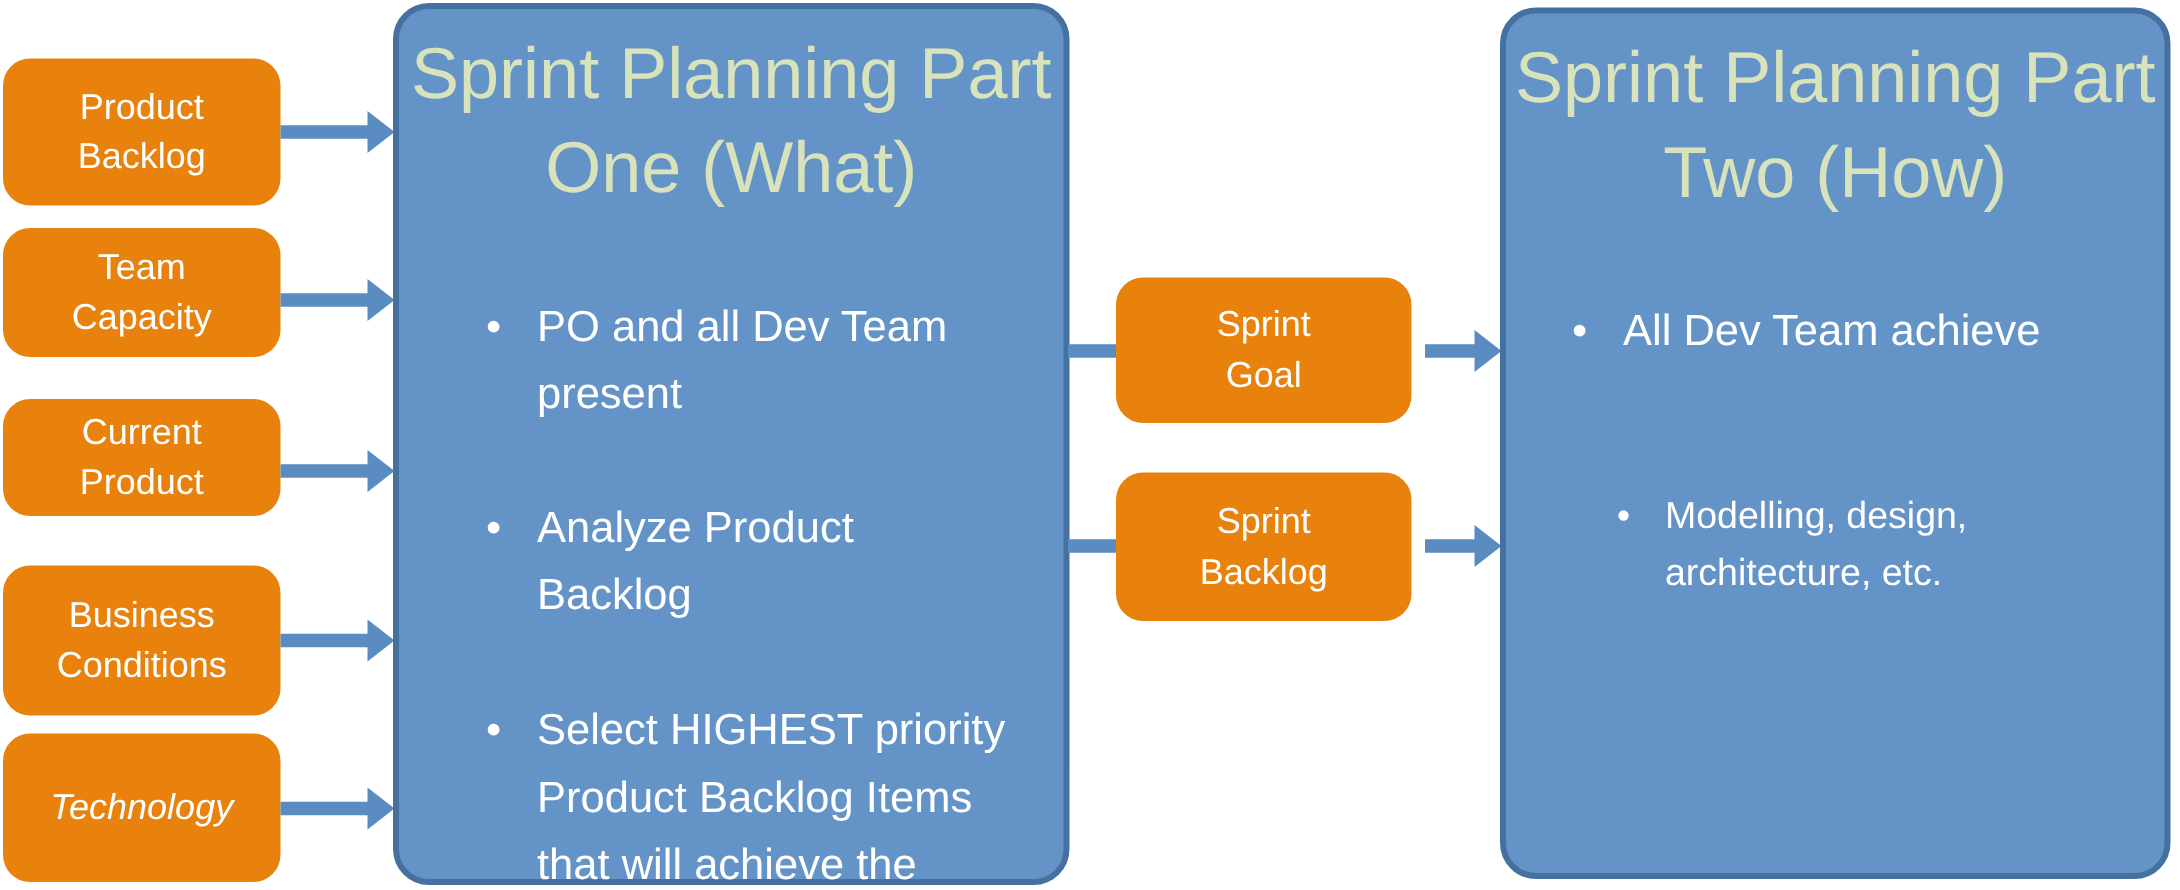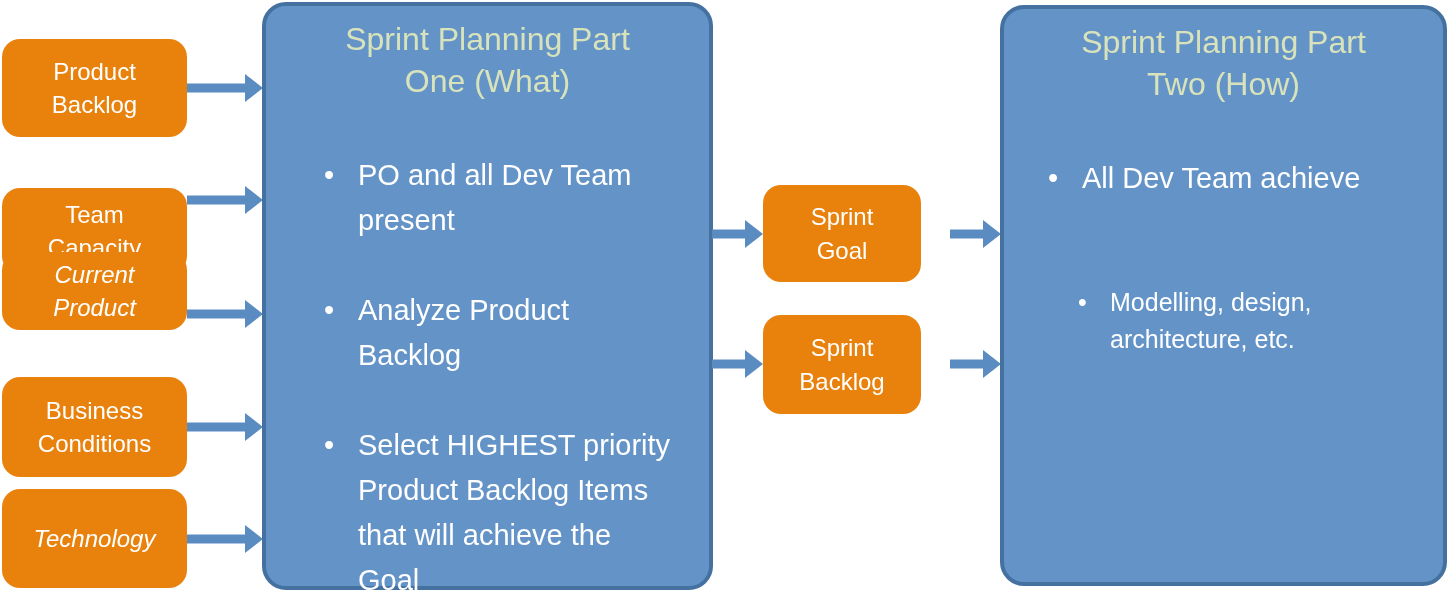--- a/index.html
+++ b/index.html
@@ -30,32 +30,32 @@
     align-items:center;
     justify-content:center;
     text-align:center;
     color:var(--text-white);
     font-size:24px;
     line-height:1.38;
     white-space:pre-line;
     padding:4px 8px;
   }
   .input-node{left:2px;width:185px;}
-  .output-node{left:763px;width:158px;}
+  .output-node{left:744px;width:197px;}
   
   .panel{
     position:absolute;
     background:var(--blue-fill);
     border:4px solid var(--blue-border);
     border-radius:24px;
     color:var(--text-white);
   }
   .panel-title{
     color:var(--title-text);
-    font-size:32px;
+    font-size:48px;
     line-height:1.32;
     text-align:center;
     white-space:pre-line;
     padding-top:12px;
   }
   .bullets{
     list-style:none;
     margin-top:6px;
     font-size:29px;
     line-height:1.55;
@@ -89,23 +89,23 @@
     border-bottom:14px solid transparent;
   }
 </style>
 </head>
 <body>
 
 <div class="canvas">
 
   <div class="node input-node" style="top:39px;height:98px;">Product
 Backlog</div>
-  <div class="node input-node" style="top:152px;height:86px;margin-top:36px;">Team
+  <div class="node input-node" style="top:152px;height:86px;">Team
 Capacity</div>
-  <div class="node input-node" style="top:252px;height:78px;font-style:italic;">Current
+  <div class="node input-node" style="top:266px;height:78px;">Current
 Product</div>
   <div class="node input-node" style="top:377px;height:100px;">Business
 Conditions</div>
   <div class="node input-node" style="top:489px;height:99px;font-style:italic;">Technology</div>
 
   <div class="arrow" style="left:187px;width:76px;top:74px;">
     <div class="shaft"></div>
     <div class="head"></div>
   </div>
   <div class="arrow" style="left:187px;width:76px;top:186px;">

